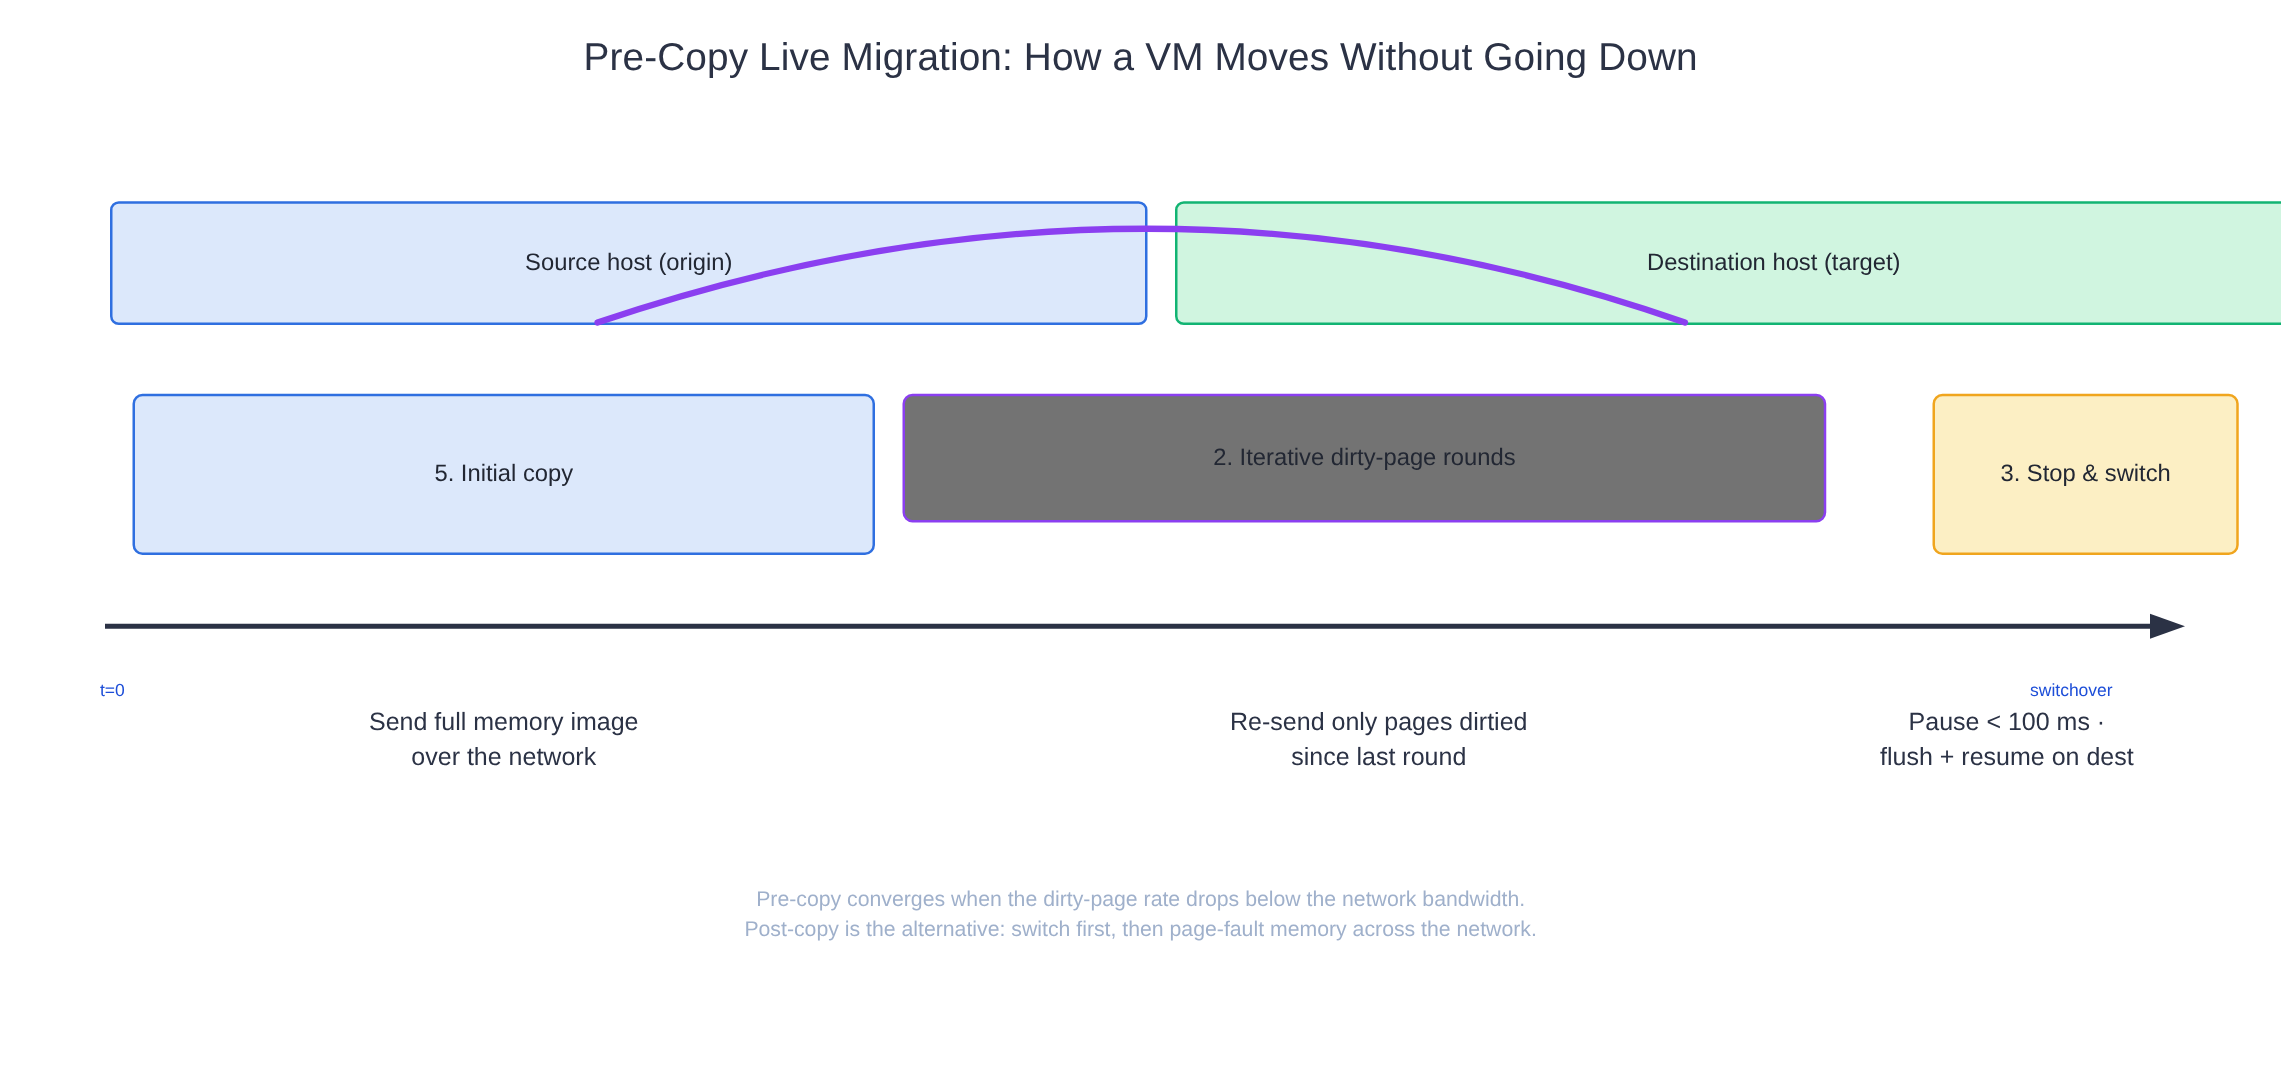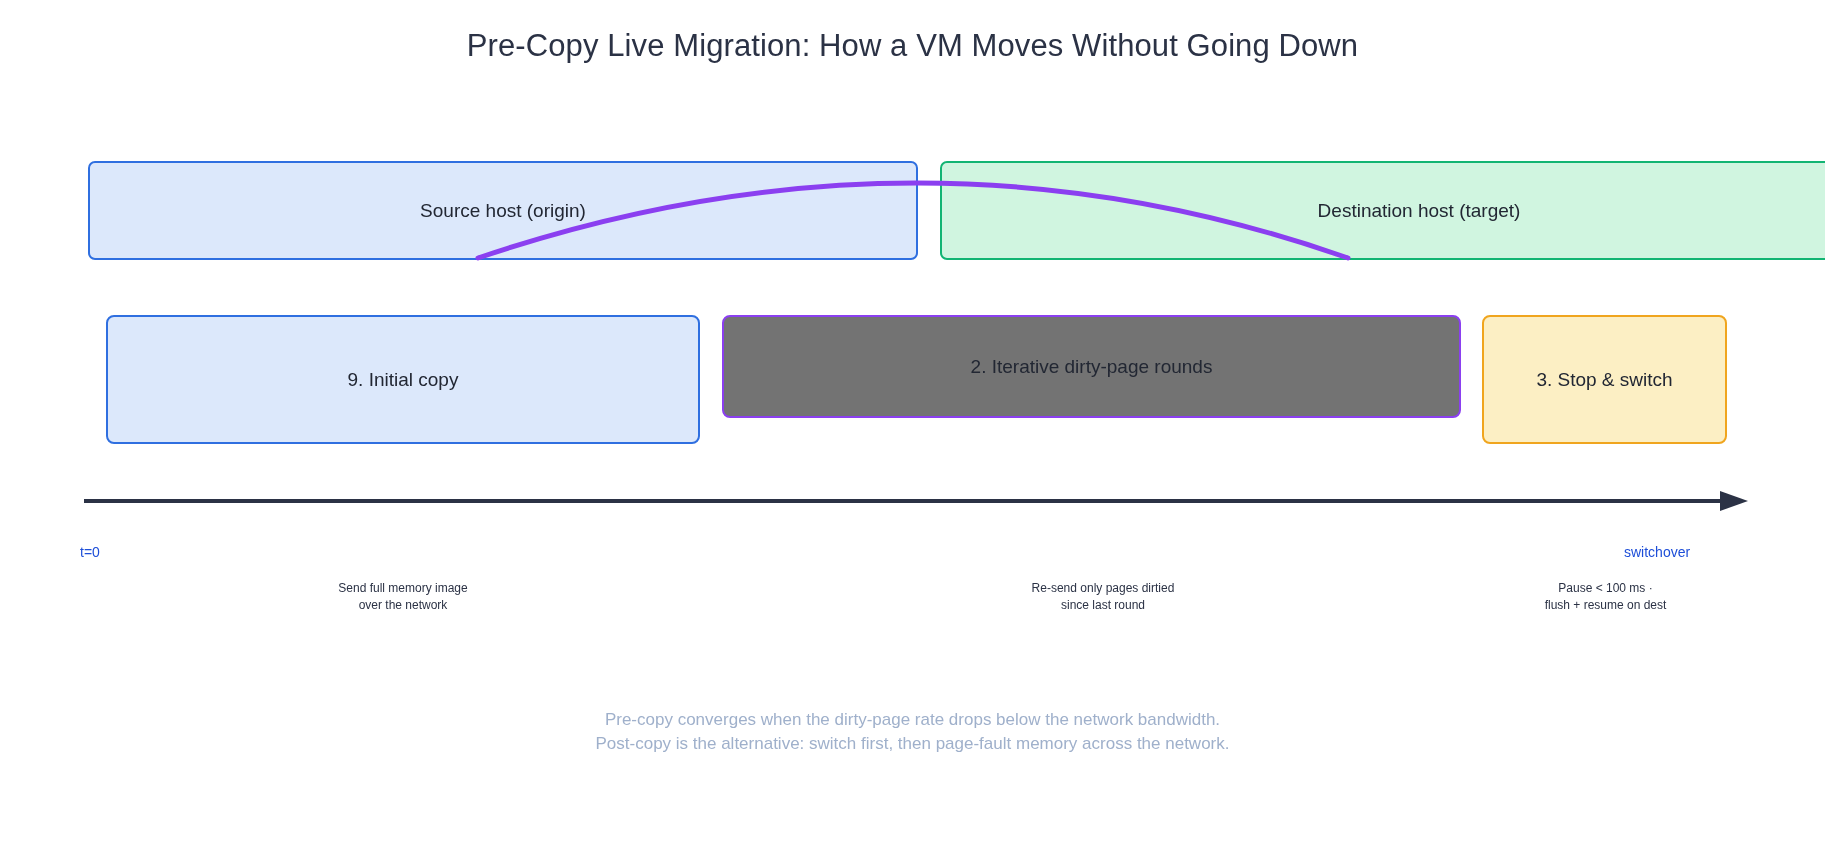--- a/index.html
+++ b/index.html
@@ -110,21 +110,21 @@
   }
   .phase-2 {
     left: 722px;
     top: 315px;
     width: 739px;
     height: 103px;
     background: #737373;
     border-color: #8b3ff0;
   }
   .phase-3 {
-    left: 1482px;
+    left: 1546px;
     top: 315px;
     width: 245px;
     height: 129px;
     background: #fcefc4;
     border-color: #f0a51e;
   }
 
   
   #timeline-layer {
     position: absolute;
@@ -139,23 +139,23 @@
     font-size: 14px;
     color: #1d4ed8;
     top: 544px;
   }
   .tick-start { left: 80px; }
   .tick-end   { left: 1624px; }
 
   
   .caption {
     position: absolute;
-    top: 580px;
-    text-align: center;
-    font-size: 12px;
+    top: 564px;
+    text-align: center;
+    font-size: 20px;
     line-height: 1.42;
     color: #2b3245;
     white-space: pre-line;
   }
   .cap-1 { left: 243px; width: 320px; }
   .cap-2 { left: 930px; width: 346px; }
   .cap-3 { left: 1442px; width: 327px; }
 
   
   .footer {
@@ -184,21 +184,21 @@
 
   <div class="host-box host-dest">
     <span>Destination host  (target)</span>
   </div>
 
   <svg id="arc-layer" viewBox="0 0 1825 864">
     <path d="M 478 258 Q 920 108 1348 258" fill="none" stroke="#8b3ff0" stroke-width="5" stroke-linecap="round"></path>
   </svg>
 
   <div class="phase-box phase-1">
-    <span>9. Initial copy</span>
+    <span>5. Initial copy</span>
   </div>
 
   <div class="phase-box phase-2">
     <span>2. Iterative dirty-page rounds</span>
   </div>
 
   <div class="phase-box phase-3">
     <span>3. Stop &amp; switch</span>
   </div>
 

